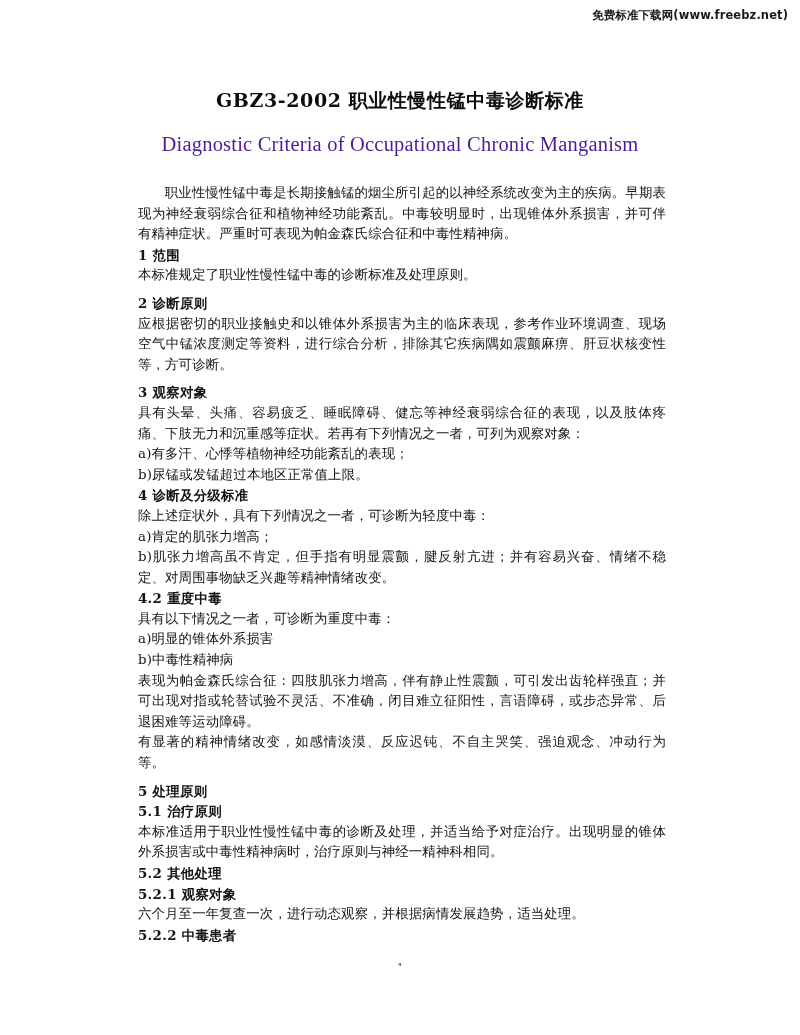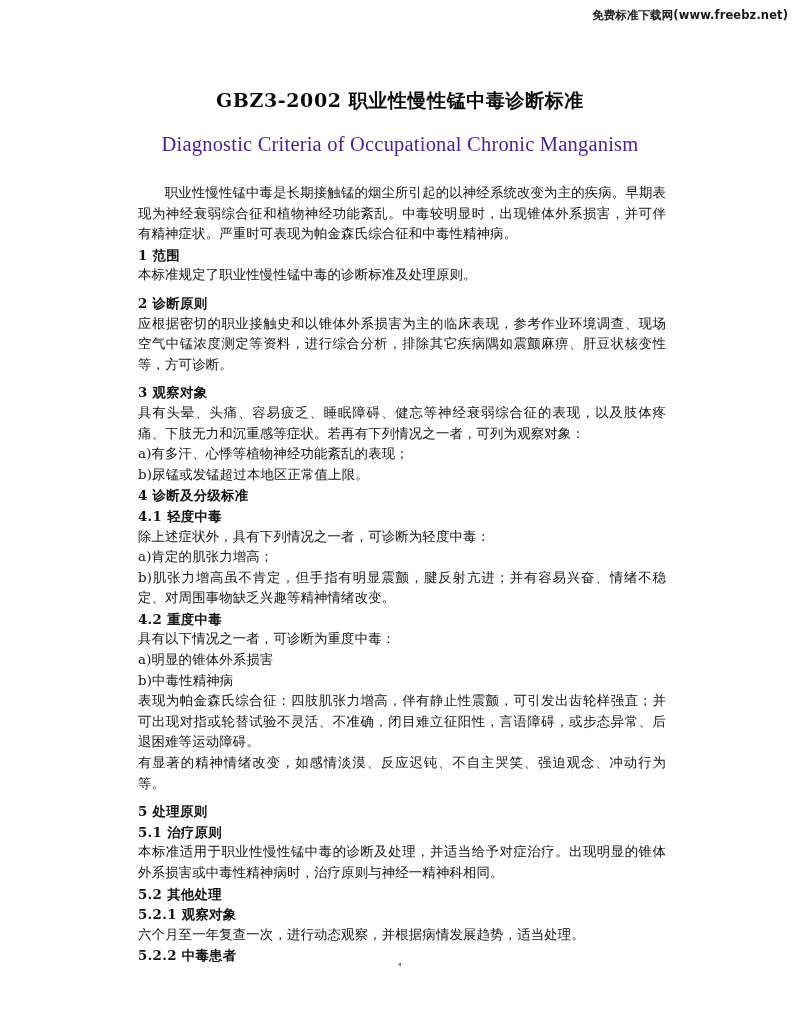--- a/index.html
+++ b/index.html
@@ -150,21 +150,20 @@
     <p class="para item">应根据密切的职业接触史和以锥体外系损害为主的临床表现，参考作业环境调查、现场空气中锰浓度测定等资料，进行综合分析，排除其它疾病隅如震颤麻痹、肝豆状核变性等，方可诊断。</p>
 
     <div class="gap-md"></div>
 
     <p class="para heading">3  观察对象</p>
     <p class="para item">具有头晕、头痛、容易疲乏、睡眠障碍、健忘等神经衰弱综合征的表现，以及肢体疼痛、下肢无力和沉重感等症状。若再有下列情况之一者，可列为观察对象：</p>
     <p class="para item">a)有多汗、心悸等植物神经功能紊乱的表现；</p>
     <p class="para item">b)尿锰或发锰超过本地区正常值上限。</p>
 
     <p class="para heading">4  诊断及分级标准</p>
-    <p class="para heading">4.1  轻度中毒</p>
     <p class="para item">除上述症状外，具有下列情况之一者，可诊断为轻度中毒：</p>
     <p class="para item">a)肯定的肌张力增高；</p>
     <p class="para item">b)肌张力增高虽不肯定，但手指有明显震颤，腱反射亢进；并有容易兴奋、情绪不稳定、对周围事物缺乏兴趣等精神情绪改变。</p>
 
     <p class="para heading">4.2  重度中毒</p>
     <p class="para item">具有以下情况之一者，可诊断为重度中毒：</p>
     <p class="para item">a)明显的锥体外系损害</p>
     <p class="para item">b)中毒性精神病</p>
     <p class="para item">表现为帕金森氏综合征：四肢肌张力增高，伴有静止性震颤，可引发出齿轮样强直；并可出现对指或轮替试验不灵活、不准确，闭目难立征阳性，言语障碍，或步态异常、后退困难等运动障碍。</p>
     <p class="para item">有显著的精神情绪改变，如感情淡漠、反应迟钝、不自主哭笑、强迫观念、冲动行为等。</p>

